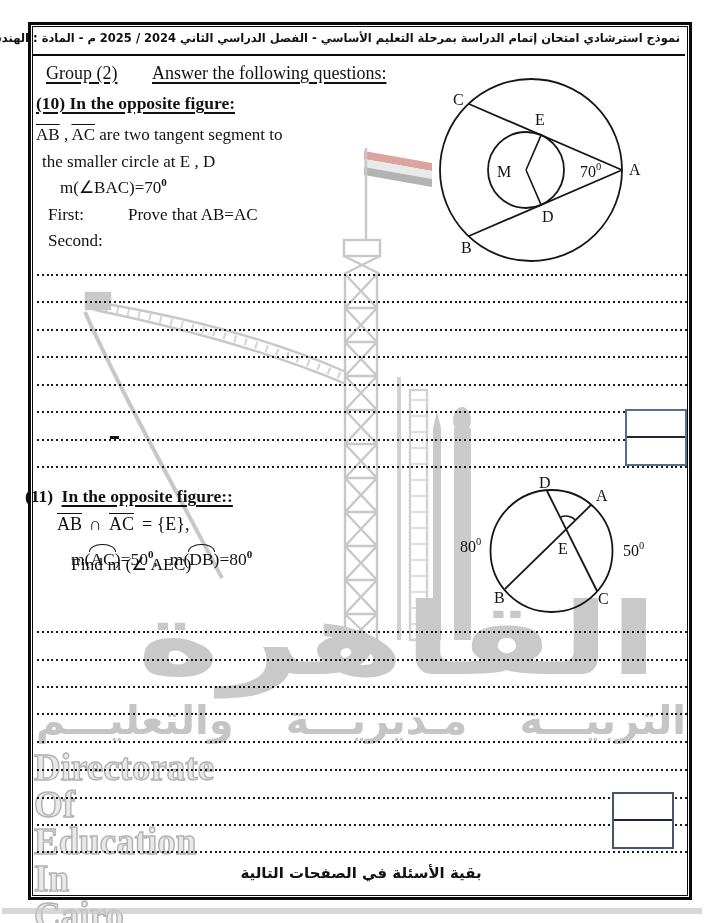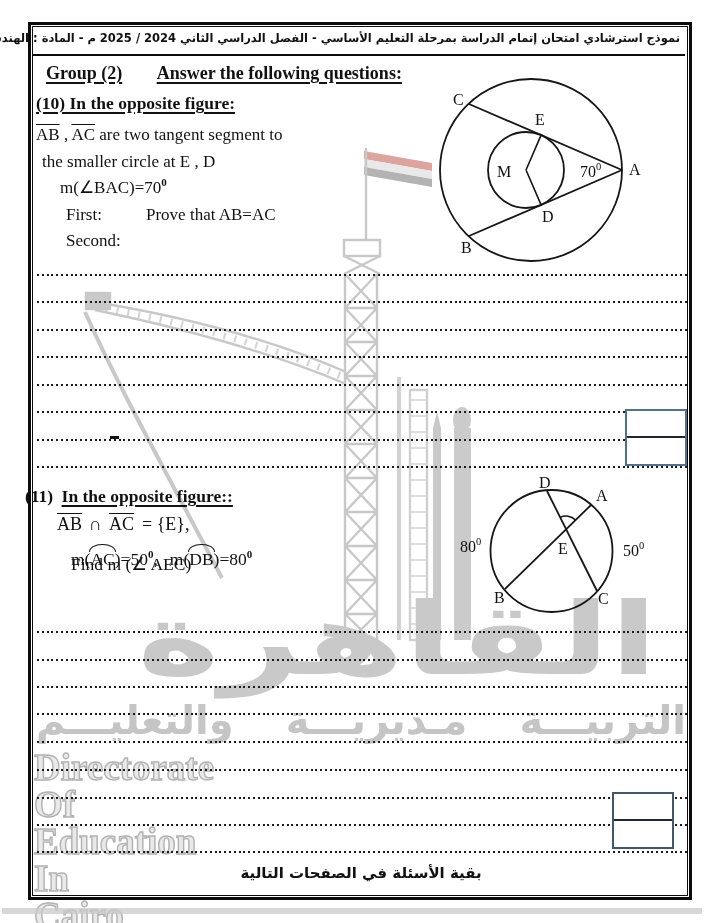--- a/index.html
+++ b/index.html
@@ -10,27 +10,27 @@
                border:3px solid #0b0b0b;}
   .frame-inner{position:absolute;left:1px;top:1px;right:1px;bottom:1px;border:1px solid #0b0b0b;}
   .page-shadow-bottom{position:absolute;left:2px;top:908px;width:700px;height:6px;background:#c9c9c9;opacity:.75;}
   
   .header{position:absolute;left:42px;right:40px;top:31px;text-align:center;direction:rtl;
           font-family:"DejaVu Sans",sans-serif;font-size:11.5px;font-weight:bold;white-space:nowrap;}
   .header-rule{position:absolute;left:33px;width:652px;top:54px;height:2px;background:#0b0b0b;}
   
   .u{text-decoration:underline;text-decoration-thickness:1.6px;text-underline-offset:3px;}
   .bold{font-weight:bold;}
-  .group-title{position:absolute;left:46px;top:63px;font-size:18px;font-weight:bold;}
+  .group-title{position:absolute;left:46px;top:63px;font-size:18px;font-weight:normal;}
   .q10-heading{position:absolute;left:36px;top:93px;font-size:17.5px;font-weight:bold;}
   .q10-body{position:absolute;left:36px;top:122px;width:350px;font-size:17px;line-height:26.5px;}
   .q10-body .ind1{padding-left:6px;}
   .q10-body .ind2{padding-left:24px;}
   .lblrow{display:flex;padding-left:12px;}
-  .lblrow .lbl{width:80px;flex:none;margin-left:18px;}
+  .lblrow .lbl{width:80px;flex:none;}
   .ovl{text-decoration:overline;text-decoration-thickness:1.4px;}
   sup.deg{font-size:11px;font-weight:bold;vertical-align:super;line-height:0;}
   .q11-heading{position:absolute;left:25px;top:486px;font-size:17.5px;}
   .q11-l1{position:absolute;left:57px;top:514px;font-size:18px;}
   .q11-l2{position:absolute;left:71px;top:549px;font-size:17.5px;}
   .q11-l3{position:absolute;left:71px;top:554px;font-size:17.5px;}
   .sp{display:inline-block;width:12px;}
   .frown{position:relative;display:inline-block;}
   .frown::before{content:"";position:absolute;left:-1px;right:-1px;top:-5px;height:7px;
      border:1.6px solid #111;border-bottom:none;border-radius:50% 50% 0 0 / 100% 100% 0 0;}

